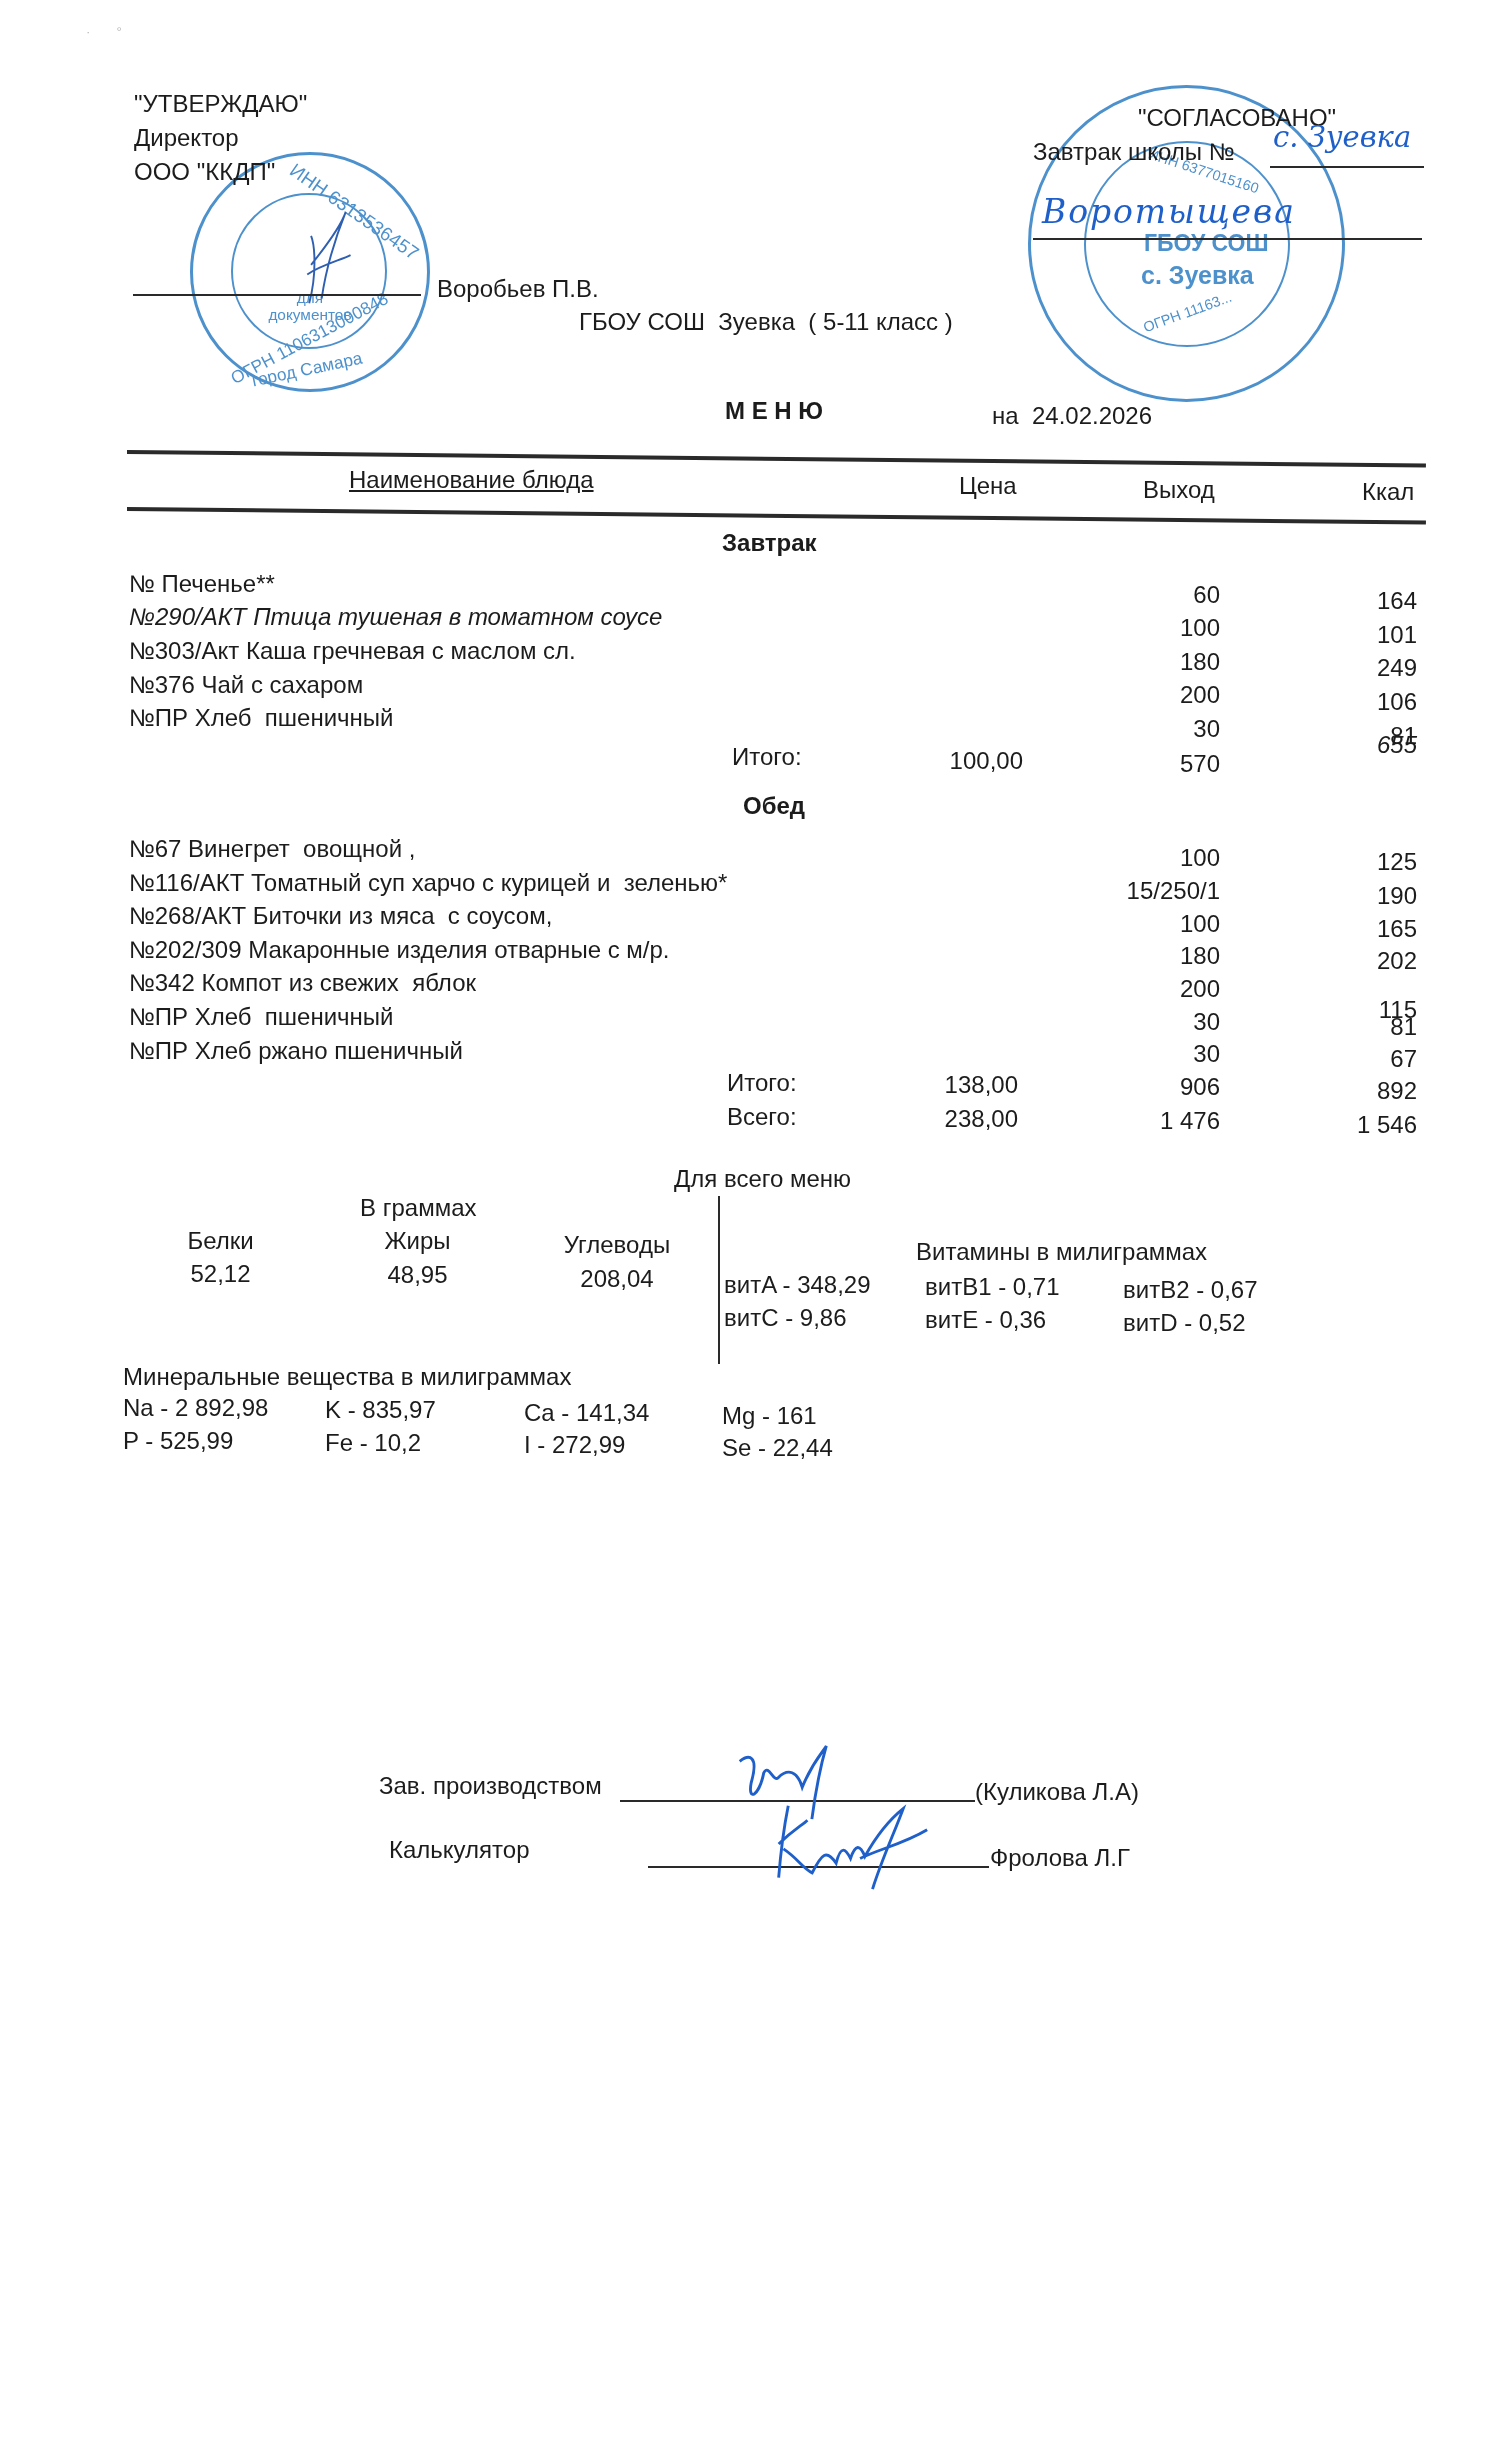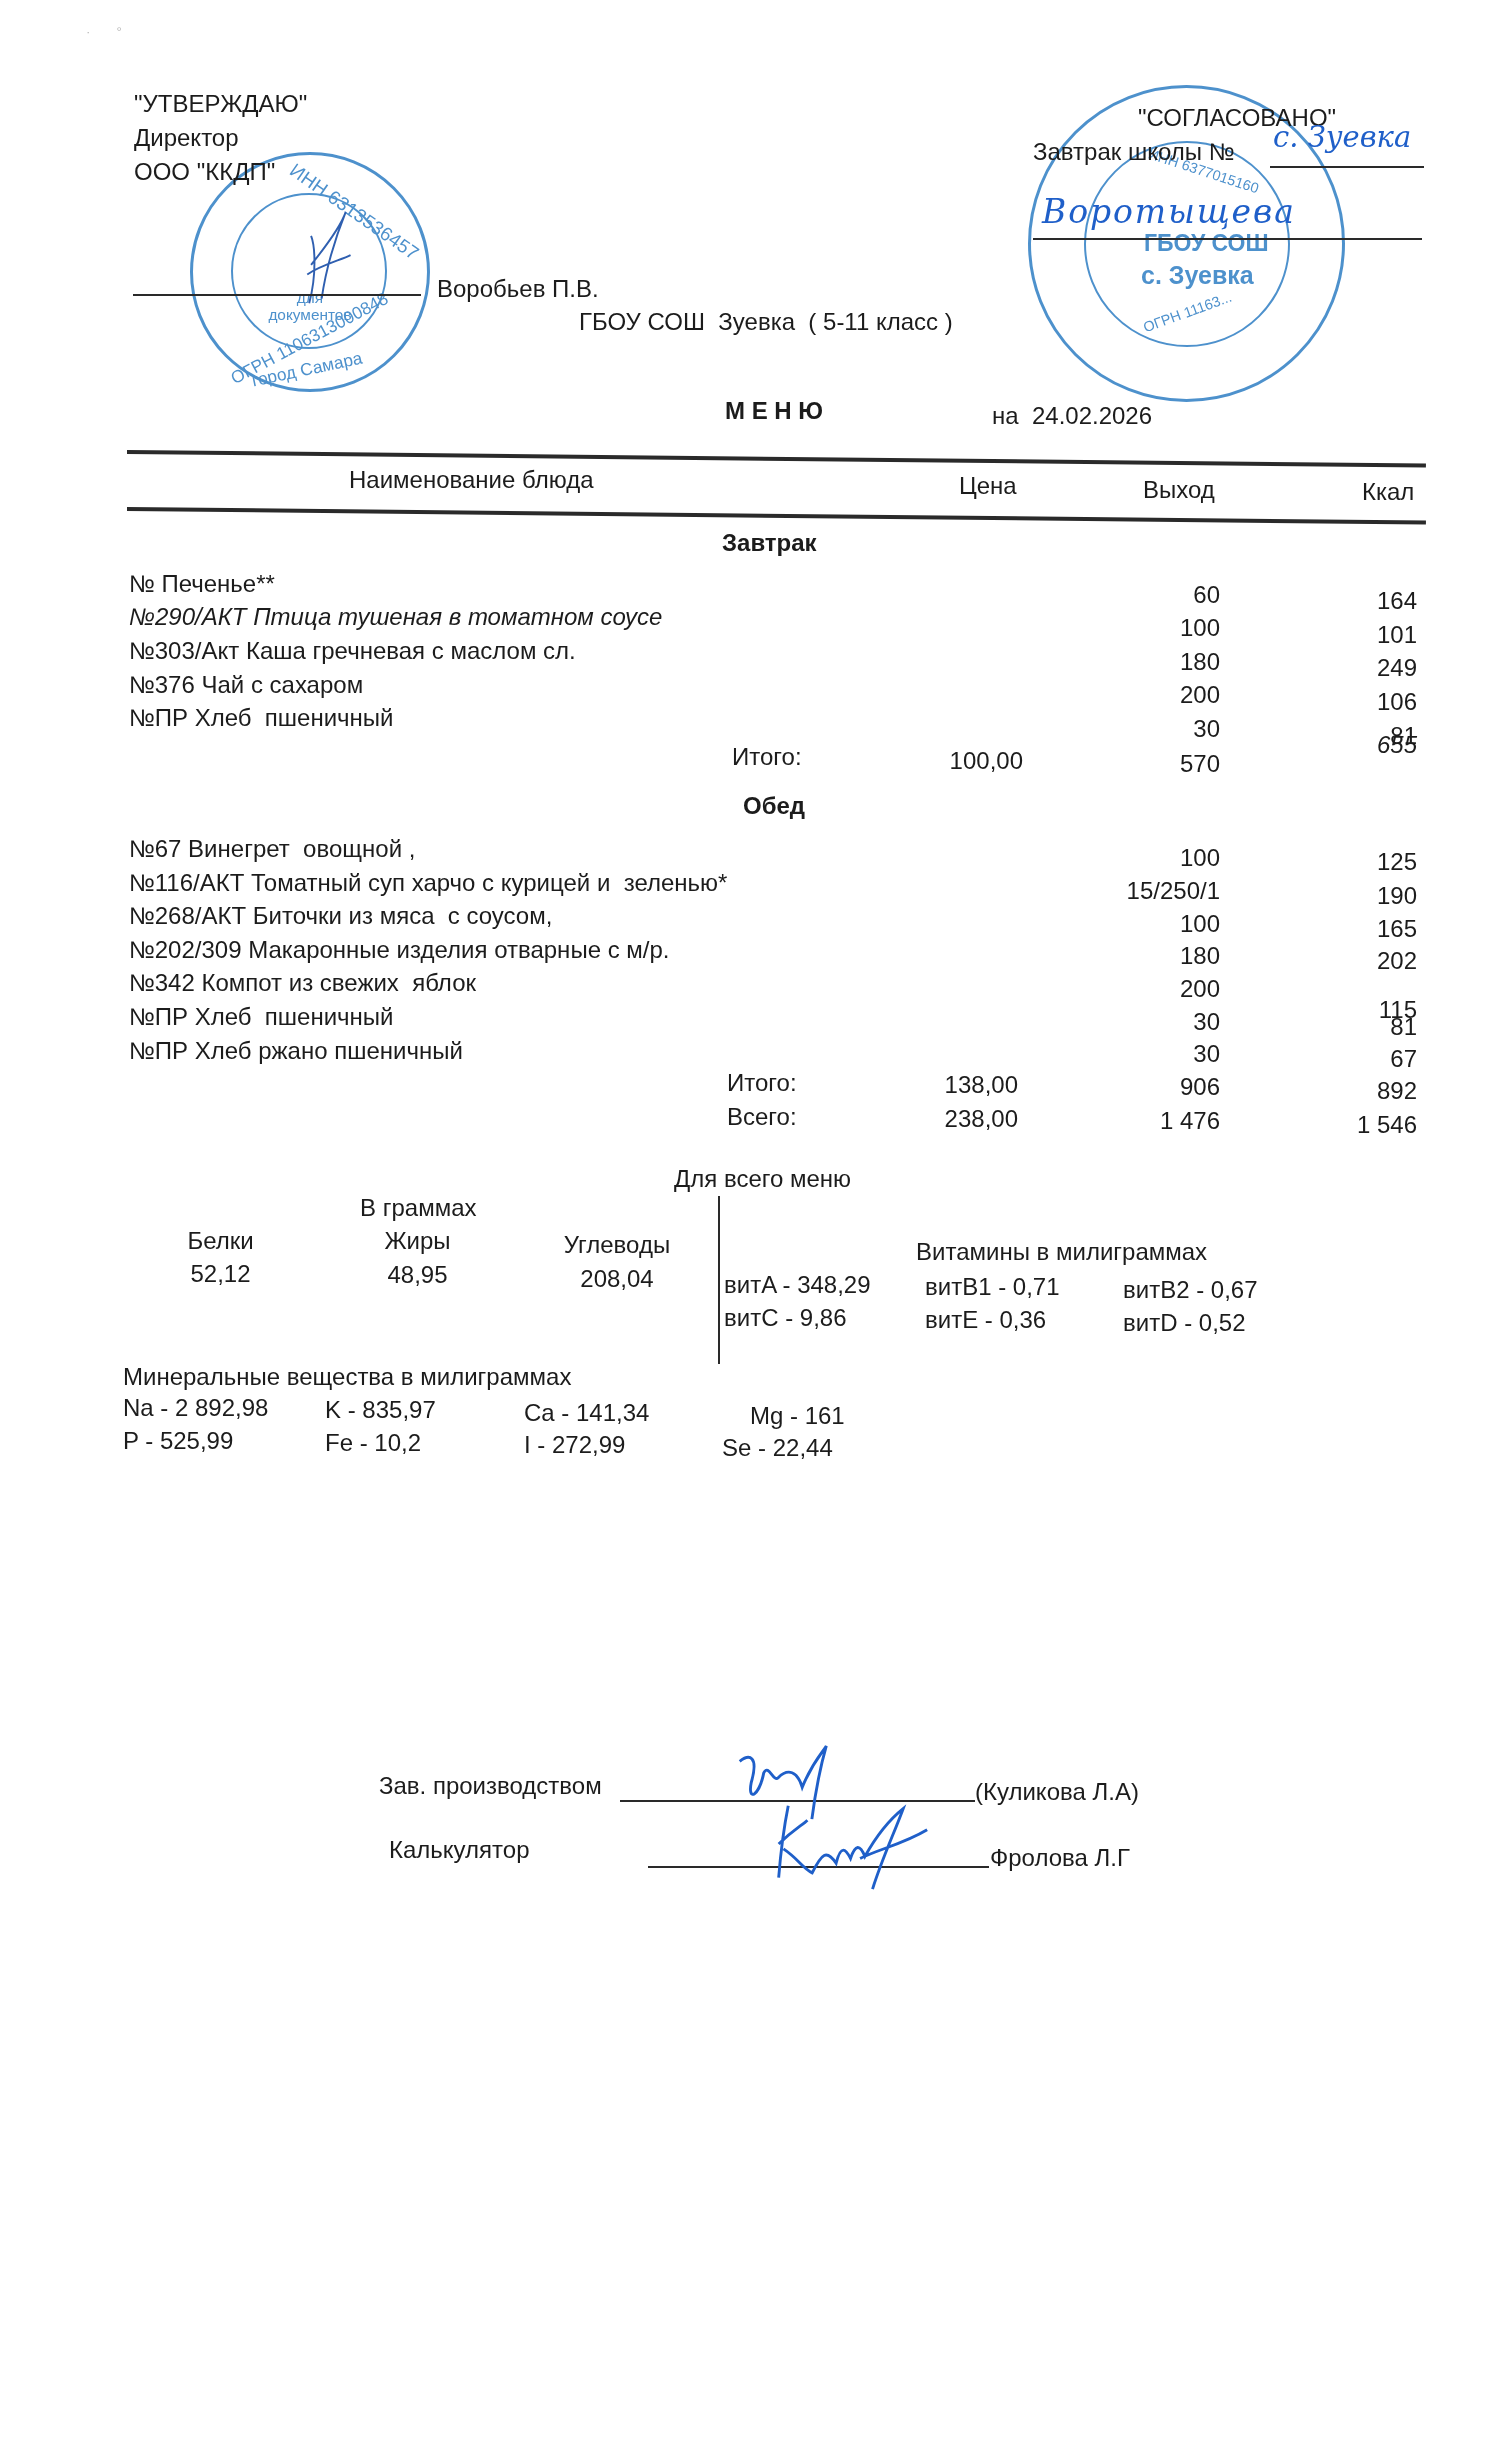--- a/index.html
+++ b/index.html
@@ -54,21 +54,21 @@
 <div class="rule" style="left:1270px; top:166px; width:154px; height:1.9px;"></div>
 <div class="t" style="left:1273px; top:123px; color:#1f5fc9; font-family:'DejaVu Serif', serif; font-style:italic; font-size:29px;">с. Зуевка</div>
 <div class="rule" style="left:1033px; top:238px; width:389px; height:1.9px;"></div>
 <div class="t" style="left:1042px; top:197px; color:#1f5fc9; font-family:'DejaVu Serif', serif; font-style:italic; font-size:33px; letter-spacing:1.9px;">Воротыщева</div>
 
 <div class="t" style="left:579px; top:307px;">ГБОУ СОШ  Зуевка  ( 5-11 класс )</div>
 <div class="t b" style="left:725px; top:396px;">М Е Н Ю</div>
 <div class="t" style="left:992px; top:401px;">на  24.02.2026</div>
 
 <div class="rule" style="left:127px; top:450px; width:1299px; height:3.8px; transform:rotate(0.6deg); transform-origin:left;"></div>
-<div class="t" style="left:349px; top:465px;">Наименование блюда</div>
+<div class="t" style="left:349px; top:465px;text-decoration:underline;">Наименование блюда</div>
 <div class="t" style="left:959px; top:471px;">Цена</div>
 <div class="t" style="left:1143px; top:475px;">Выход</div>
 <div class="t" style="left:1362px; top:477px;">Ккал</div>
 <div class="rule" style="left:127px; top:507px; width:1299px; height:3.8px; transform:rotate(0.6deg); transform-origin:left;"></div>
 
 <div class="t b" style="left:722px; top:528px;">Завтрак</div>
 
 <div>
   <div class="t" style="left:129px; top:569px;">№ Печенье**</div>
   <div class="t r" style="left:1114px; width:106px; top:580px;">60</div>
@@ -167,21 +167,21 @@
 <div class="t" style="left:925px; top:1272px;">витB1 - 0,71</div>
 <div class="t" style="left:1123px; top:1275px;">витB2 - 0,67</div>
 <div class="t" style="left:724px; top:1303px;">витC - 9,86</div>
 <div class="t" style="left:925px; top:1305px;">витE - 0,36</div>
 <div class="t" style="left:1123px; top:1308px;">витD - 0,52</div>
 
 <div class="t" style="left:123px; top:1362px;">Минеральные вещества в милиграммах</div>
 <div class="t" style="left:123px; top:1393px;">Na - 2 892,98</div>
 <div class="t" style="left:325px; top:1395px;">K - 835,97</div>
 <div class="t" style="left:524px; top:1398px;">Ca - 141,34</div>
-<div class="t" style="left:722px; top:1401px;margin-left:28px;">Mg - 161</div>
+<div class="t" style="left:722px; top:1401px;">Mg - 161</div>
 <div class="t" style="left:123px; top:1426px;">P - 525,99</div>
 <div class="t" style="left:325px; top:1428px;">Fe - 10,2</div>
 <div class="t" style="left:524px; top:1430px;">I - 272,99</div>
 <div class="t" style="left:722px; top:1433px;">Se - 22,44</div>
 
 <div class="t" style="left:379px; top:1771px;">Зав. производством</div>
 <div class="rule" style="left:620px; top:1800px; width:355px; height:1.9px;"></div>
 <div class="t" style="left:975px; top:1777px;">(Куликова Л.А)</div>
 
 <div class="t" style="left:389px; top:1835px;">Калькулятор</div>

